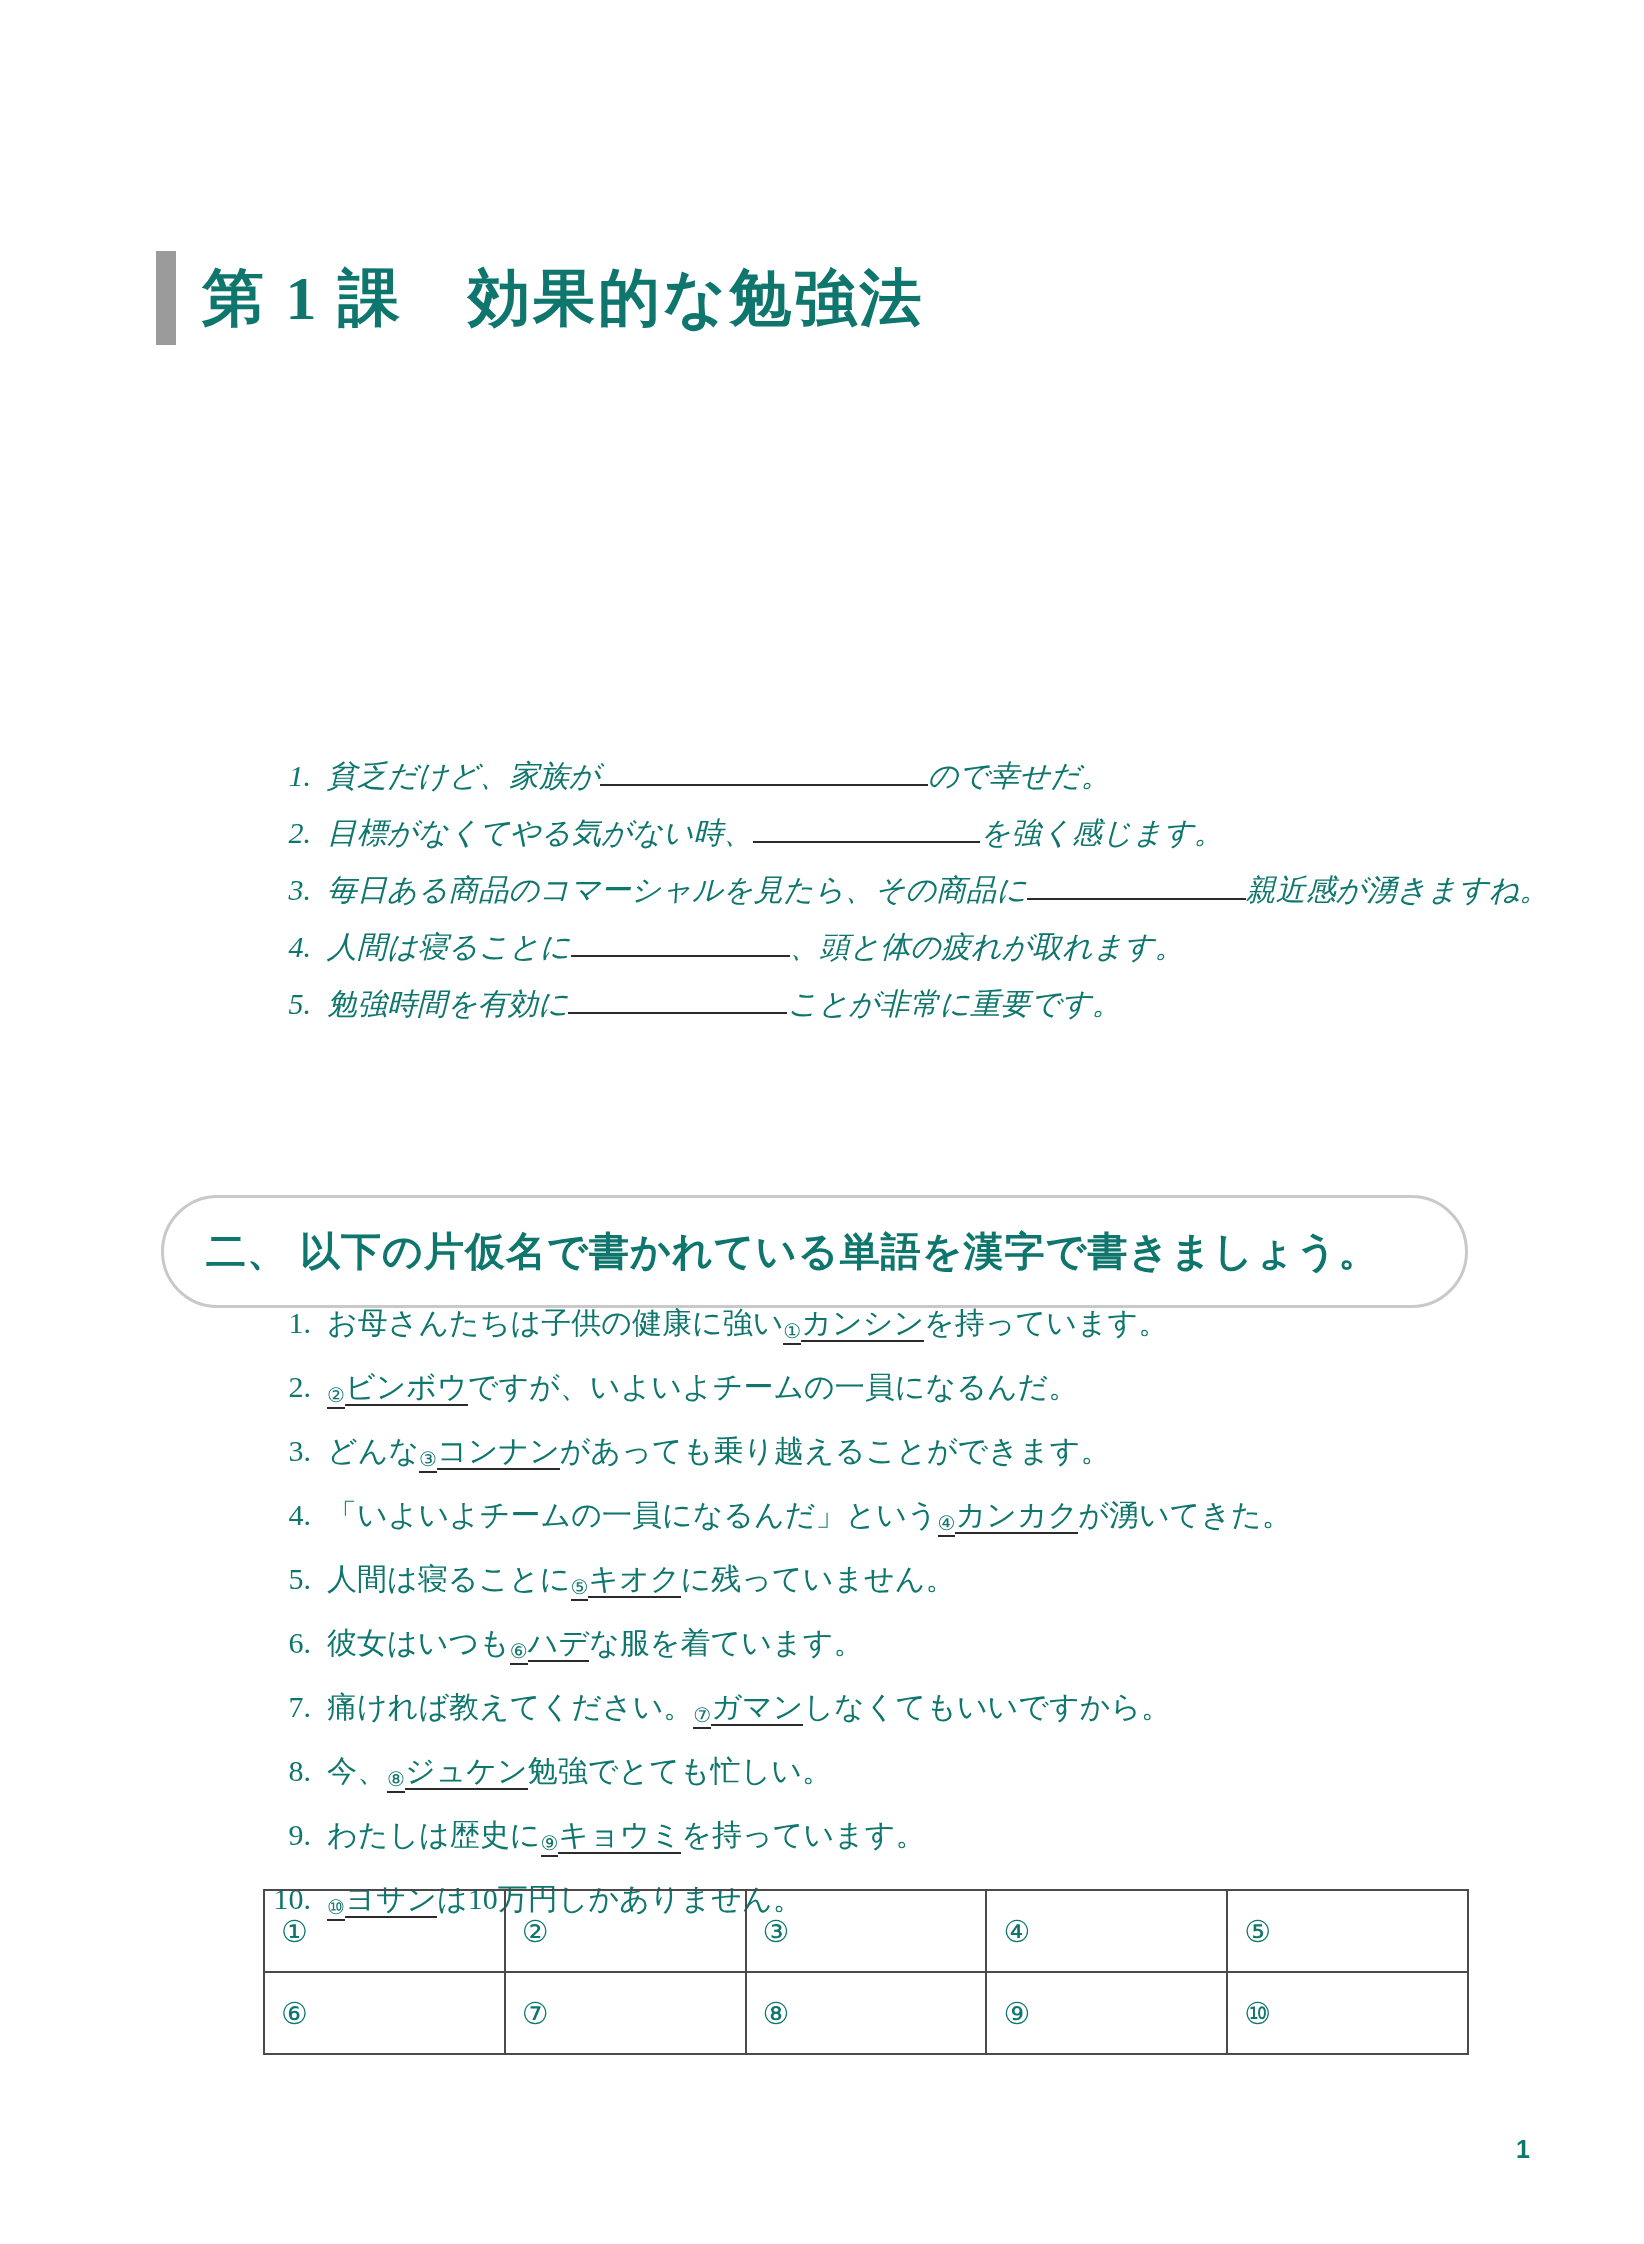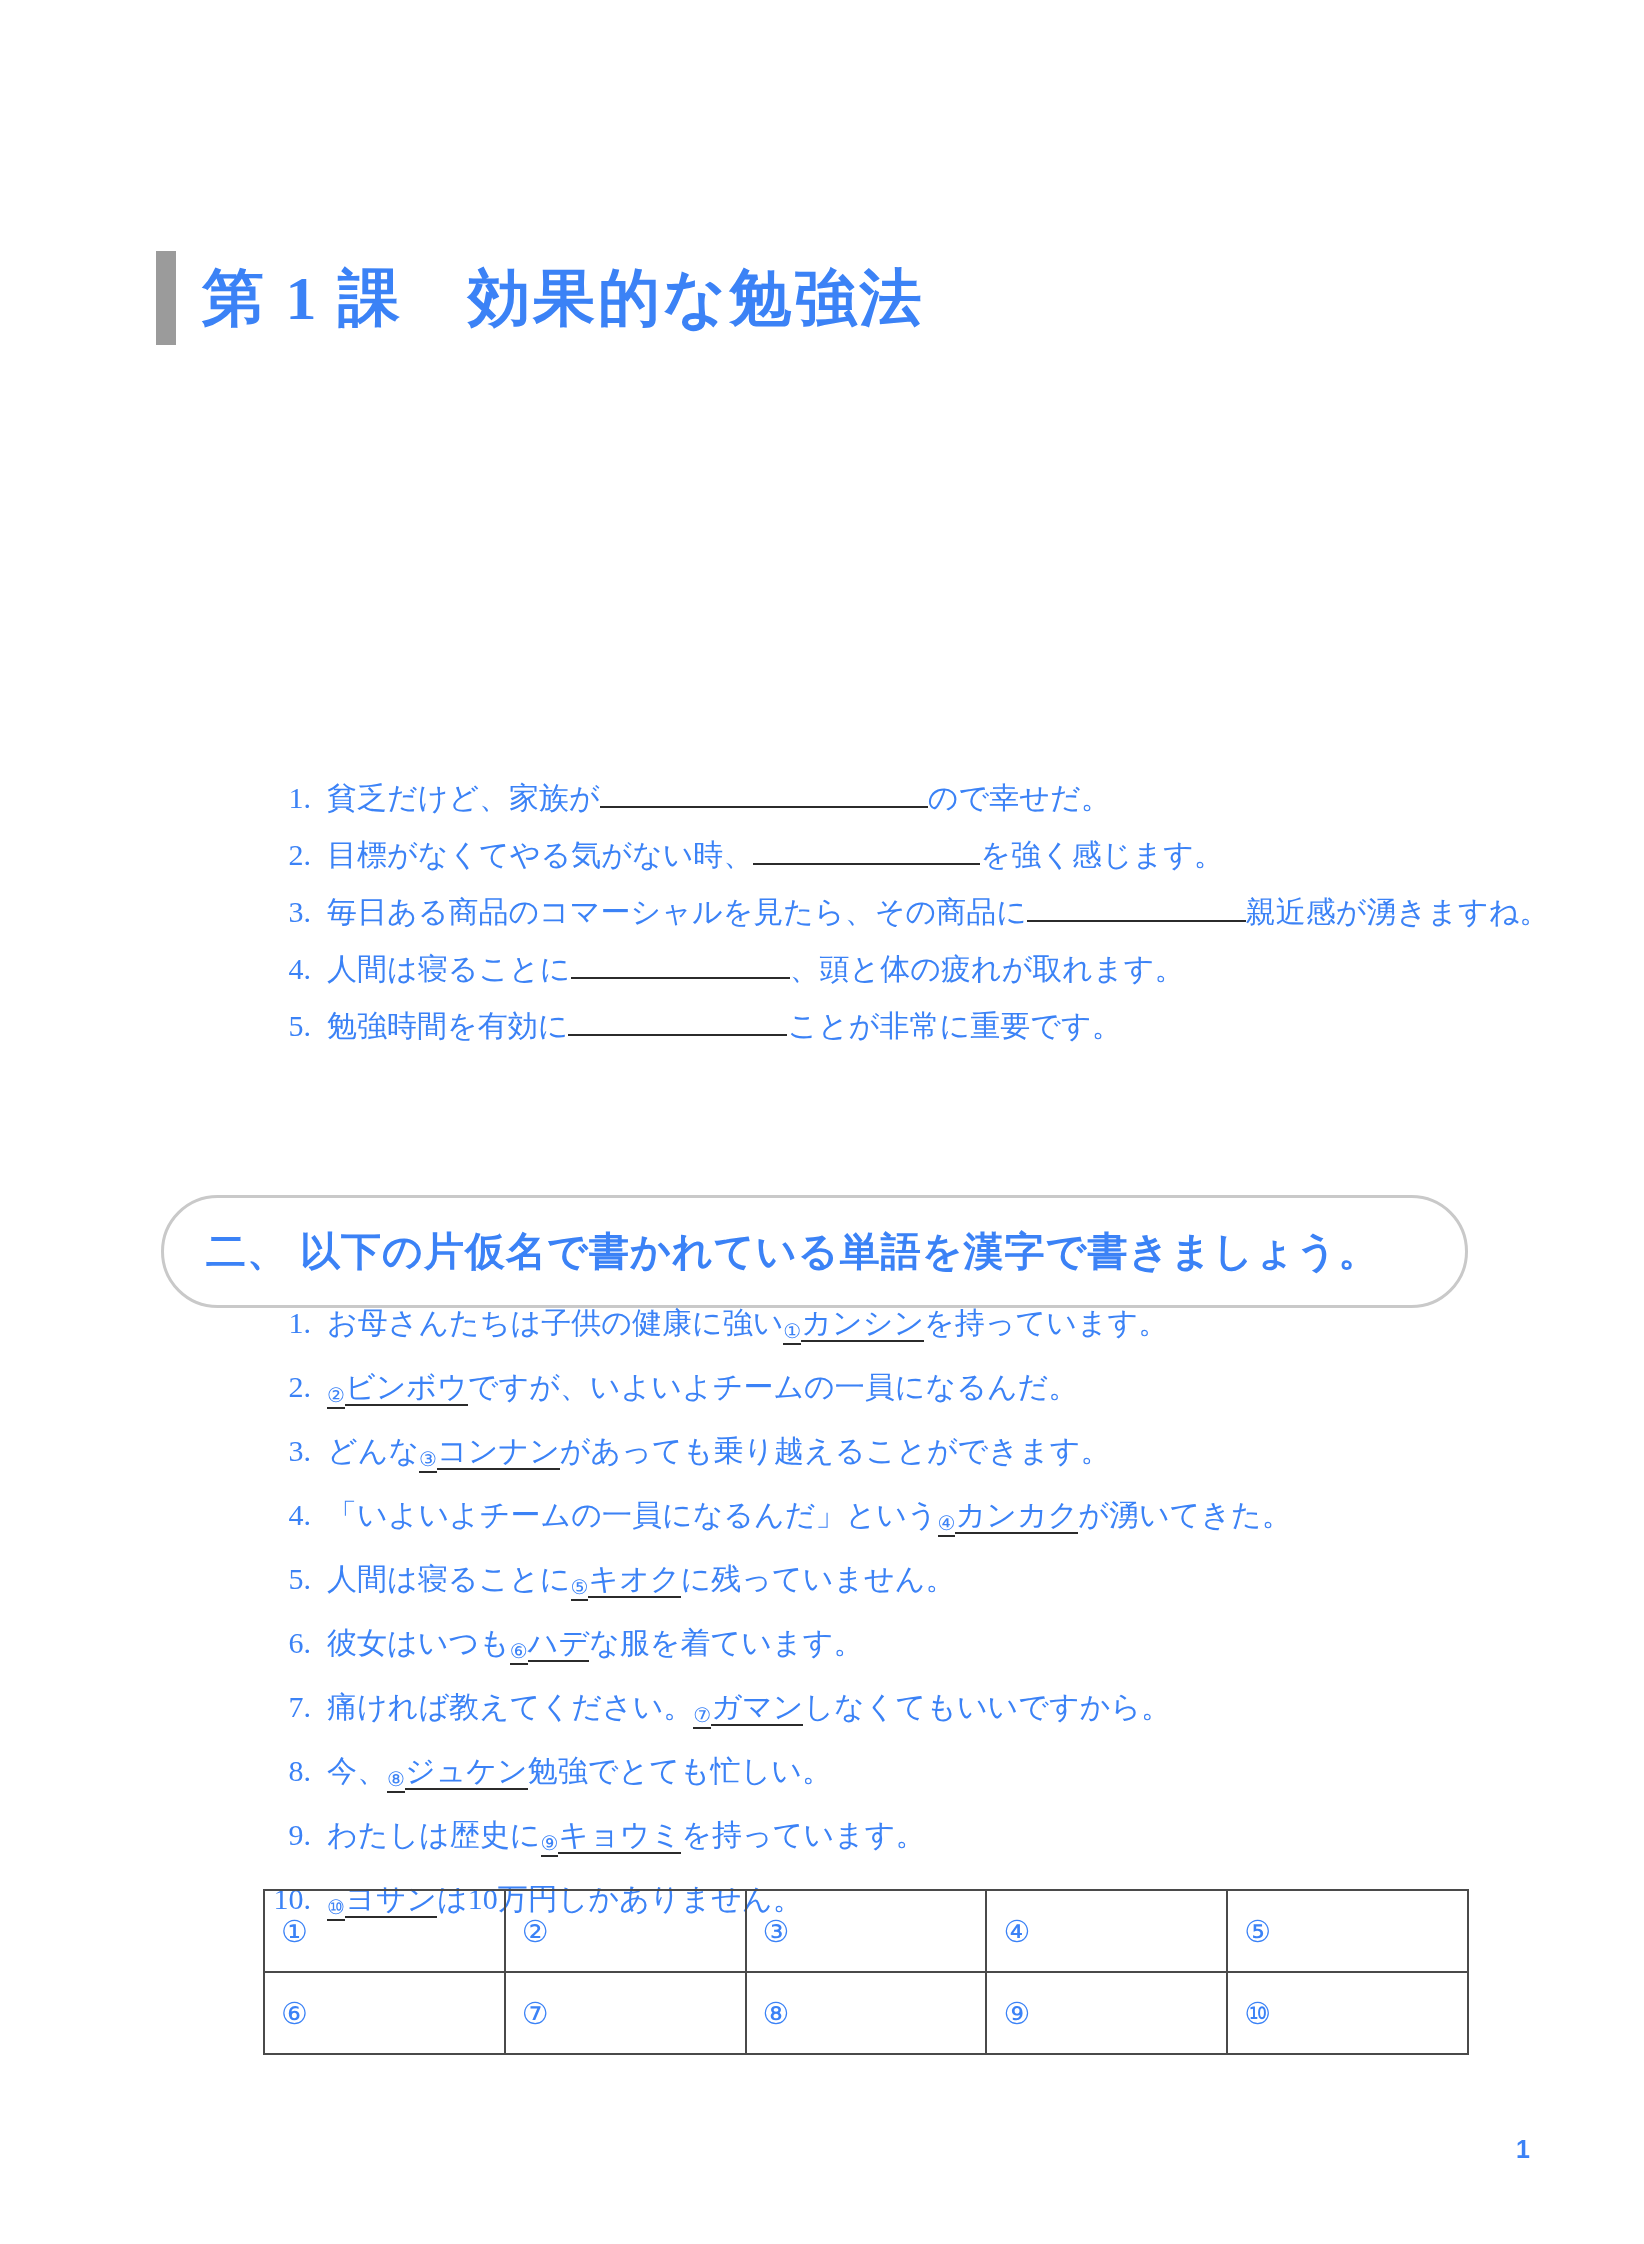--- a/index.html
+++ b/index.html
@@ -2,21 +2,21 @@
 <html><head>
 <meta charset="utf-8">
 <style>
   html,body{margin:0;padding:0;background:#e9e9e9;}
   .page{
     position:relative;
     width:1645px;height:2245px;
     background:#ffffff;
     margin:0 auto;
     overflow:hidden;
-    color:#3b82f6;
+    color:#0f766e;
     font-family:"Liberation Serif","DejaVu Serif",serif;
   }
   
   .title-block{position:absolute;left:156px;top:251px;display:flex;align-items:center;}
   .title-bar{width:20px;height:94px;background:#9b9b9b;margin-right:26px;flex:none;}
   .title-text{font-size:62px;font-weight:bold;letter-spacing:3px;line-height:94px;white-space:nowrap;}
   
   .badge{
     position:absolute;left:685px;top:450px;min-width:263px;height:66px;
     border:2px solid #b5b5b5;border-radius:8px;
@@ -31,21 +31,21 @@
     display:flex;align-items:center;
     padding-left:42px;box-sizing:border-box;
     font-family:"Liberation Sans","DejaVu Sans",sans-serif;
     font-weight:bold;font-size:40px;letter-spacing:1px;
     background:#fff;white-space:nowrap;
   }
   #section1-pill{top:637px;}
   #section2-pill{top:1154px;margin-top:41px;}
   
   .item-list{position:absolute;left:249px;}
-  #dictation-list{top:769px;width:1323px;}
+  #dictation-list{top:747px;width:1323px;font-style:italic;}
   #kanji-list{top:1295px;width:1343px;}
   .item{line-height:57px;font-size:30px;white-space:nowrap;}
   #kanji-list .item{line-height:56px;}
   .num{display:inline-block;width:62px;text-align:right;margin-right:16px;}
   .blank{
     display:inline-block;height:30px;
     border-bottom:2px solid #2b2b2b;
     vertical-align:baseline;
   }
   .under{border-bottom:2px solid #2b2b2b;padding-bottom:1px;}

